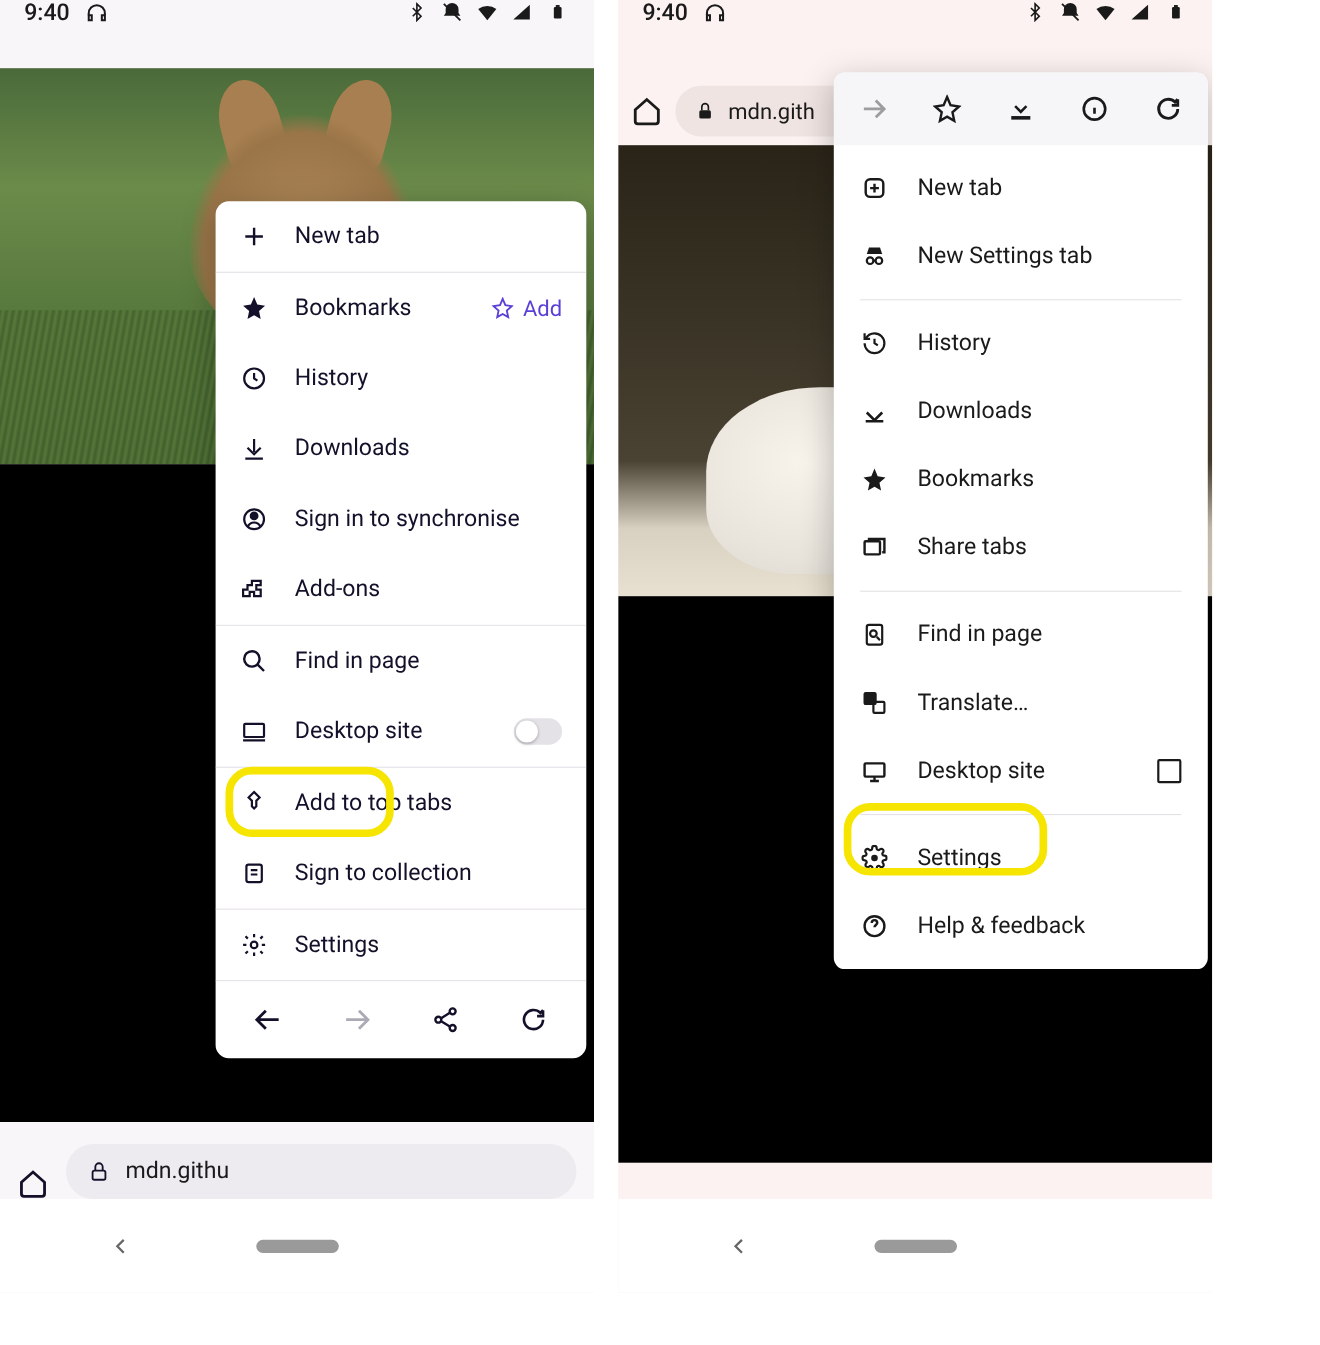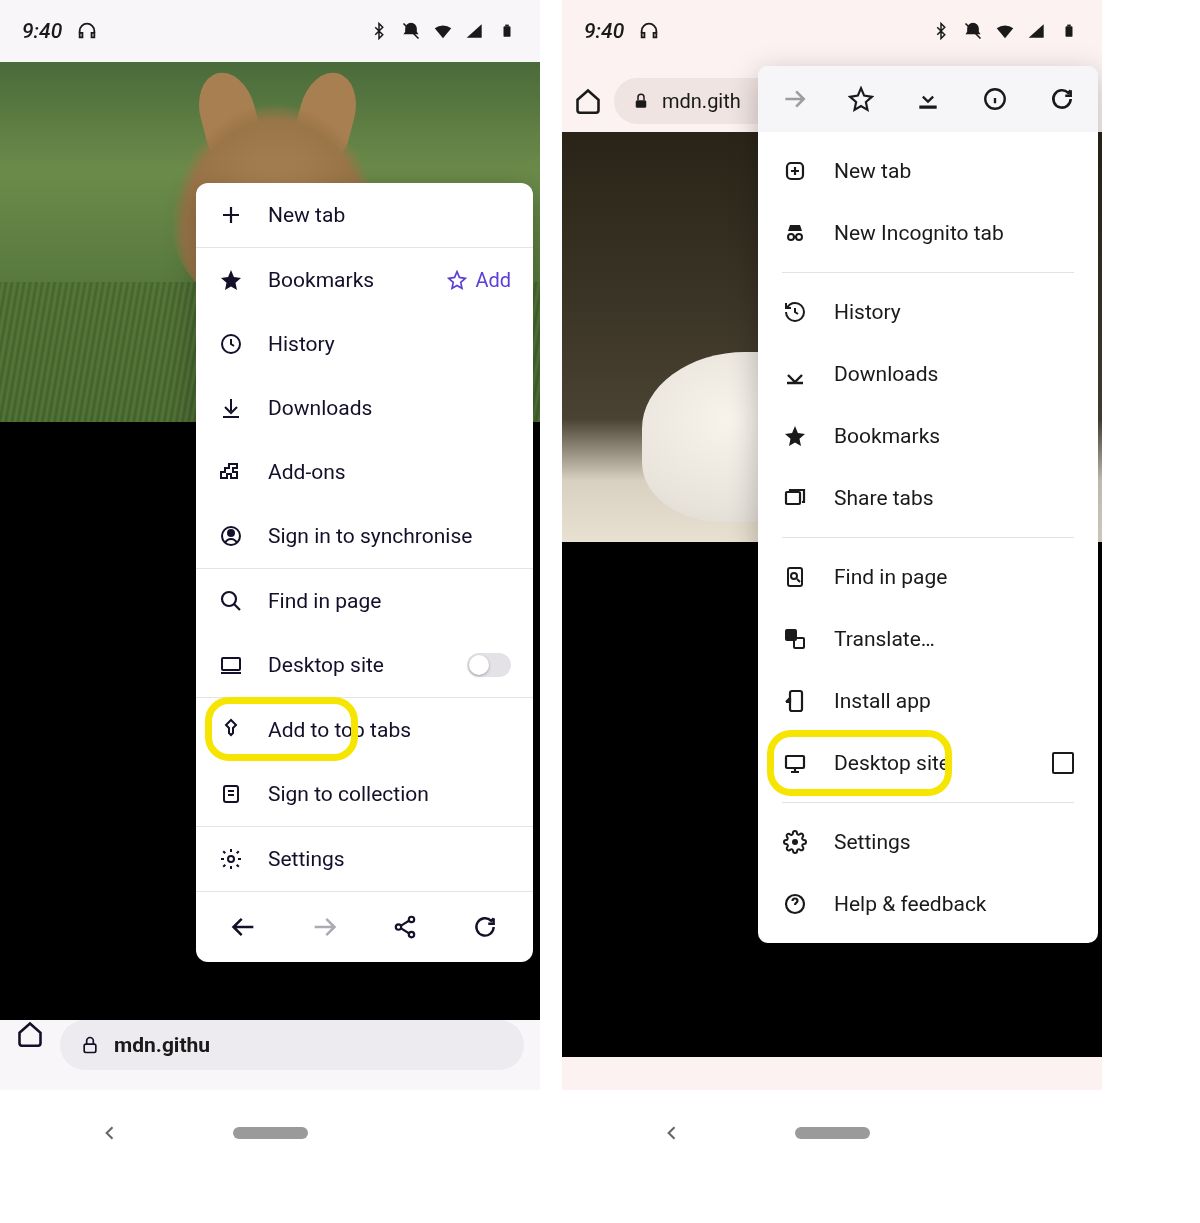--- a/index.html
+++ b/index.html
@@ -18,26 +18,25 @@
     overflow: hidden;
   }
   .phone-left { background: #f8f6f8; }
   .phone-right { background: #fbf2f1; margin-left: 22px; }
 
   
   .statusbar {
     height: 62px;
     display: flex;
     justify-content: space-between;
-    align-items: center;
+    align-items: flex-start;
     padding: 0 22px;
     font-size: 21px;
     font-weight: 500;
     color: #1a1a1a;
-    font-style: italic;
   }
   .statusbar .left { display: flex; align-items: center; gap: 14px; }
   .statusbar .right { display: flex; align-items: center; gap: 10px; }
   .sicon { width: 22px; height: 22px; display: inline-flex; align-items: center; justify-content: center; }
 
   
   .bg-upper-left {
     position: absolute; top: 62px; left: 0; right: 0; height: 360px;
     background: linear-gradient(to bottom, #4a6a3a 0%, #6b8b4a 30%, #597a3e 60%, #4a6b35 100%);
     overflow: hidden;
@@ -61,21 +60,21 @@
   .arctic-fox {
     position: absolute; left: 80px; bottom: 20px; width: 230px; height: 170px;
     background: radial-gradient(ellipse at 40% 40%, #f8f4ec 0%, #e8e4dc 60%, #d8d4cc 100%);
     border-radius: 45% 50% 40% 35%;
   }
   .bg-lower-right { position: absolute; top: 542px; left: 0; right: 0; bottom: 118px; background: #000; }
 
   
   .urlbar-left {
     position: absolute; bottom: 85px; left: 0; right: 0; height: 70px;
-    background: #f8f6f8; display: flex; align-items: flex-start; padding: 0 16px; gap: 16px; font-weight: bold;
+    background: #f8f6f8; display: flex; align-items: flex-end; padding: 0 16px; gap: 16px;
   }
   .url-pill {
     flex: 1; height: 50px; background: #edeaf0; border-radius: 25px;
     display: flex; align-items: center; padding: 0 20px; gap: 14px;
     font-size: 21px; color: #1a1a1a;
   }
 
   
   .urlbar-right {
     position: absolute; top: 70px; left: 0; right: 0; height: 62px;
@@ -266,34 +265,34 @@
         <span class="icon-slot">
             <svg viewBox="0 0 24 24" width="24" height="24" fill="none" stroke="#14102a" stroke-width="2">
               <path d="M12 3v12M6 11l6 6 6-6M4 21h16"></path>
             </svg>
           </span>
         <span class="label">Downloads</span>
       </div>
       <div class="ff-item">
         <span class="icon-slot">
             <svg viewBox="0 0 24 24" width="24" height="24" fill="none" stroke="#14102a" stroke-width="2">
-              <path d="M14 4h-4v4H6v4H2v6h6v-4h4v4h6v-6h-4v-4h4V4h-4z"></path>
-            </svg>
-          </span>
-        <span class="label">Add-ons</span>
-      </div>
-      <div class="ff-item">
-        <span class="icon-slot">
-            <svg viewBox="0 0 24 24" width="24" height="24" fill="none" stroke="#14102a" stroke-width="2">
               <circle cx="12" cy="12" r="9"></circle>
               <circle cx="12" cy="9" r="3" fill="#14102a"></circle>
               <path d="M6 19c1.5-3 4-4 6-4s4.5 1 6 4"></path>
             </svg>
           </span>
         <span class="label">Sign in to synchronise</span>
+      </div>
+      <div class="ff-item">
+        <span class="icon-slot">
+            <svg viewBox="0 0 24 24" width="24" height="24" fill="none" stroke="#14102a" stroke-width="2">
+              <path d="M14 4h-4v4H6v4H2v6h6v-4h4v4h6v-6h-4v-4h4V4h-4z"></path>
+            </svg>
+          </span>
+        <span class="label">Add-ons</span>
       </div>
       <div class="ff-divider"></div>
       <div class="ff-item">
         <span class="icon-slot">
             <svg viewBox="0 0 24 24" width="24" height="24" fill="none" stroke="#14102a" stroke-width="2.2">
               <circle cx="10" cy="10" r="7"></circle>
               <path d="M21 21l-6-6"></path>
             </svg>
           </span>
         <span class="label">Find in page</span>
@@ -481,21 +480,21 @@
         </div>
         <div class="ch-item">
           <span class="icon-slot">
               <svg viewBox="0 0 24 24" width="24" height="24" fill="#1a1a1a">
                 <path d="M5 10l2-6h10l2 6z"></path>
                 <circle cx="8" cy="16" r="3" fill="none" stroke="#1a1a1a" stroke-width="2"></circle>
                 <circle cx="16" cy="16" r="3" fill="none" stroke="#1a1a1a" stroke-width="2"></circle>
                 <path d="M11 16h2" stroke="#1a1a1a" stroke-width="2"></path>
               </svg>
             </span>
-          <span>New Incognito tab</span>
+          <span>New Settings tab</span>
         </div>
         <div class="ch-divider"></div>
         <div class="ch-item">
           <span class="icon-slot">
               <svg viewBox="0 0 24 24" width="24" height="24" fill="none" stroke="#1a1a1a" stroke-width="2">
                 <path d="M3 12a9 9 0 109-9 9 9 0 00-8 5M3 3v5h5"></path>
                 <path d="M12 8v4l3 2"></path>
               </svg>
             </span>
           <span>History</span>
@@ -542,29 +541,20 @@
                 <rect x="3" y="3" width="10" height="10" rx="1" fill="#1a1a1a"></rect>
                 <rect x="11" y="11" width="10" height="10" rx="1"></rect>
                 <text x="5" y="11" font-size="8" fill="#fff">G</text>
               </svg>
             </span>
           <span>Translate…</span>
         </div>
         <div class="ch-item">
           <span class="icon-slot">
               <svg viewBox="0 0 24 24" width="24" height="24" fill="none" stroke="#1a1a1a" stroke-width="2.2">
-                <rect x="7" y="2" width="12" height="20" rx="2"></rect>
-                <path d="M3 13l4-4M3 13h4V9"></path>
-              </svg>
-            </span>
-          <span>Install app</span>
-        </div>
-        <div class="ch-item">
-          <span class="icon-slot">
-              <svg viewBox="0 0 24 24" width="24" height="24" fill="none" stroke="#1a1a1a" stroke-width="2.2">
                 <rect x="3" y="5" width="18" height="12" rx="1"></rect>
                 <path d="M8 21h8M12 17v4"></path>
               </svg>
             </span>
           <span style="flex:1">Desktop site</span>
           <span class="checkbox-empty"></span>
         </div>
         <div class="ch-divider"></div>
         <div class="ch-item">
           <span class="icon-slot">

